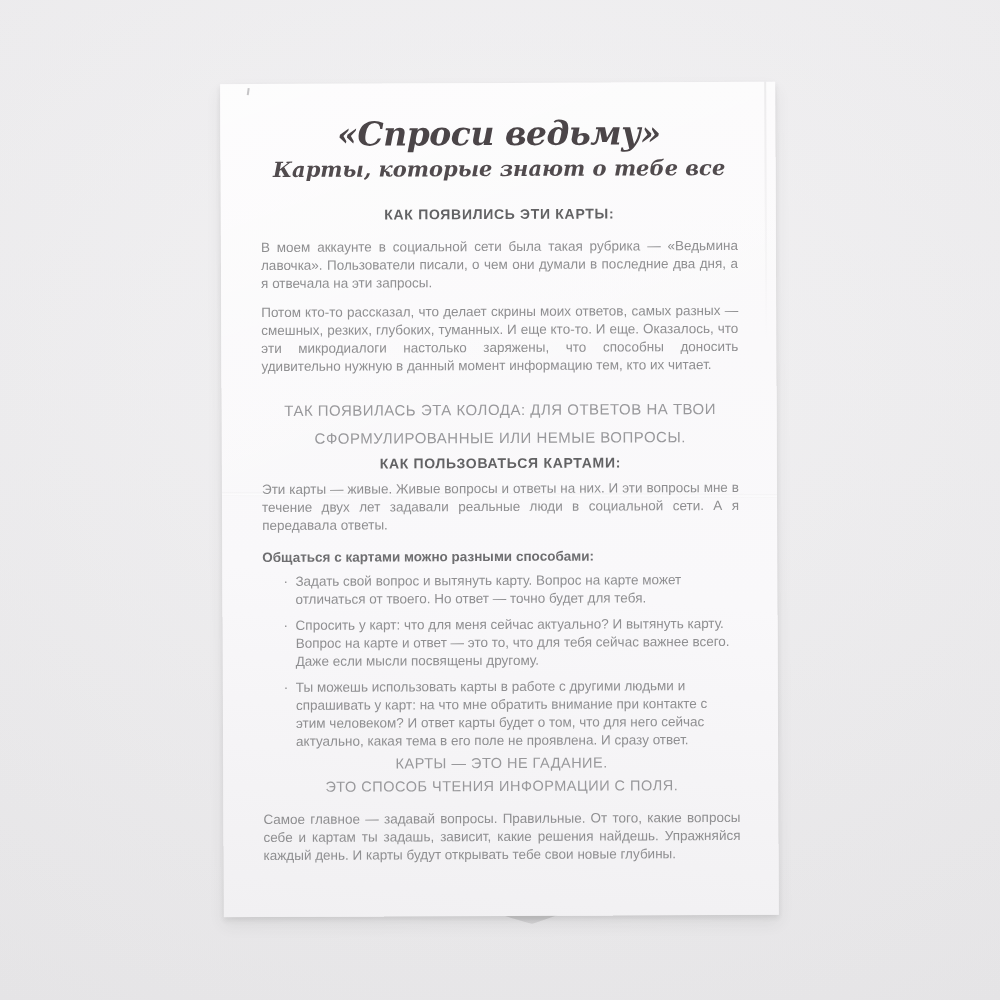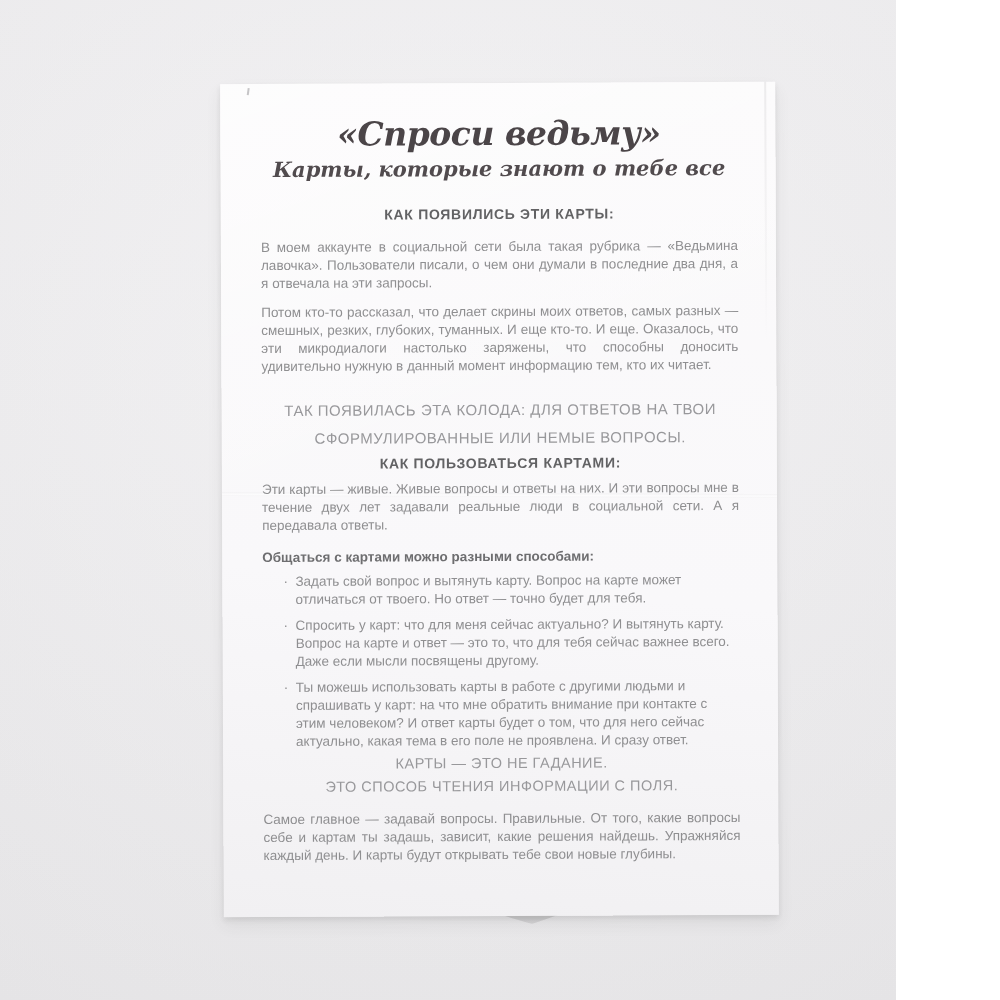--- a/index.html
+++ b/index.html
@@ -5,21 +5,21 @@
   html, body {
     margin: 0;
     padding: 0;
     width: 1000px;
     height: 1000px;
     overflow: hidden;
     font-family: "Liberation Sans", sans-serif;
   }
   .scene {
     position: relative;
-    width: 896px;
+    width: 1000px;
     height: 1000px;
     background:
       radial-gradient(ellipse 140% 120% at 50% 35%, rgba(255,255,255,0.25), rgba(0,0,0,0.03) 80%),
       linear-gradient(180deg, #efeef0 0%, #edecee 45%, #eae9eb 100%);
   }
   .fold-vshadow {
     position: absolute;
     left: 478px;
     top: 908px;
     width: 100px;

